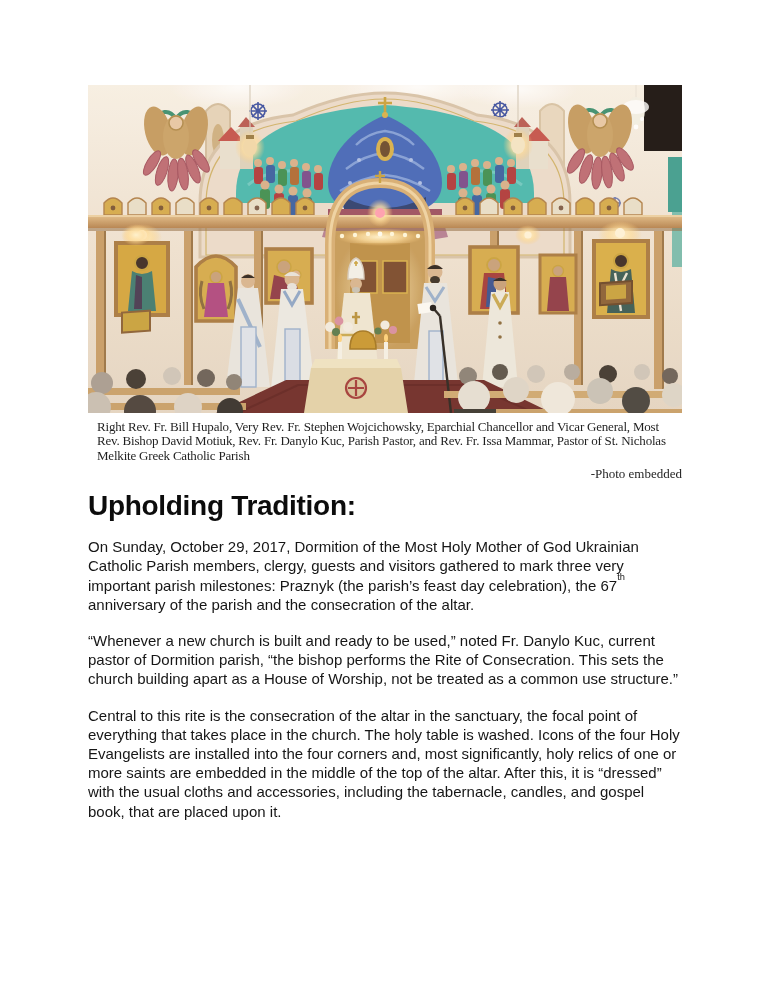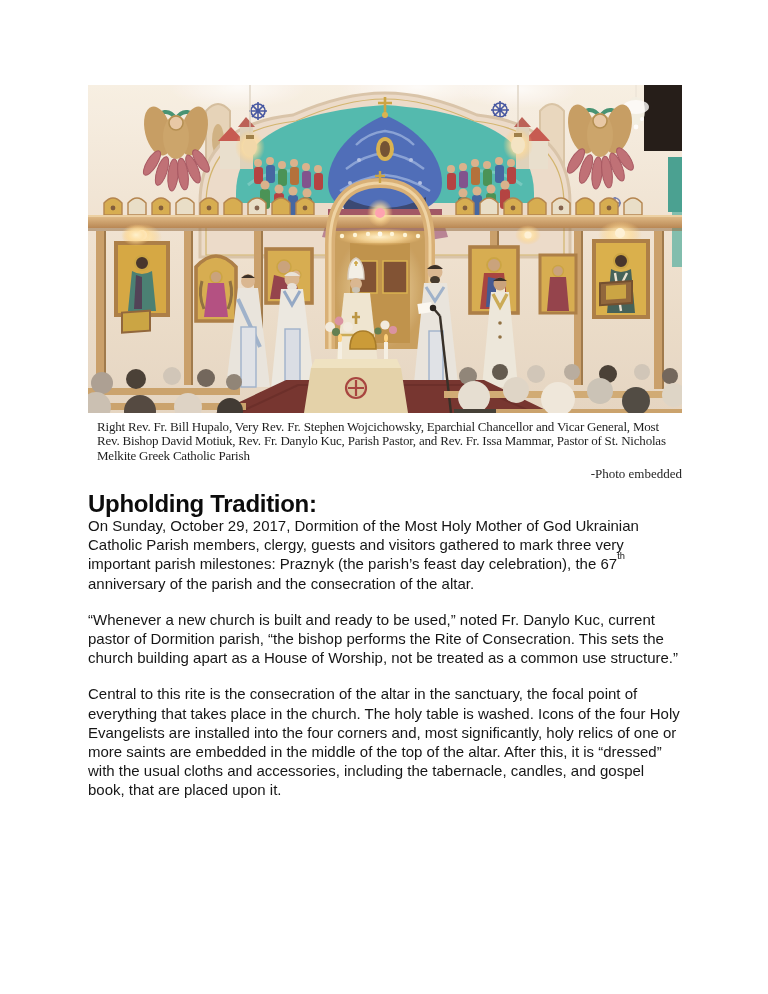--- a/index.html
+++ b/index.html
@@ -36,21 +36,21 @@
     margin: 0;
   }
   .credit {
     font-family: "Liberation Serif", serif;
     font-size: 13px;
     color: #1f1f1f;
     text-align: right;
     margin-top: 3px;
   }
   .title {
-    font-size: 24px;
+    font-size: 28px;
     font-weight: 700;
     color: #0c0c0c;
     margin: 9px 0 0 0;
     line-height: 1.05;
     letter-spacing: -0.3px;
   }
   .subtitle {
     font-size: 18px;
     font-weight: 700;
     font-style: italic;
@@ -58,21 +58,21 @@
     margin: 3px 0 0 0;
     line-height: 1.22;
     letter-spacing: -0.2px;
   }
   .byline {
     font-size: 15px;
     line-height: 1.18;
     color: #161616;
     margin: 14px 0 0 0;
   }
-  .body-copy { }
+  .body-copy { margin-top: 17px; }
   .para {
     font-size: 15px;
     line-height: 1.28;
     color: #161616;
     margin: 0 0 17px 0;
   }
   .para sup { font-size: 0.62em; line-height: 0; position: relative; top: -0.45em; }
 </style>
 </head>
 <body>

